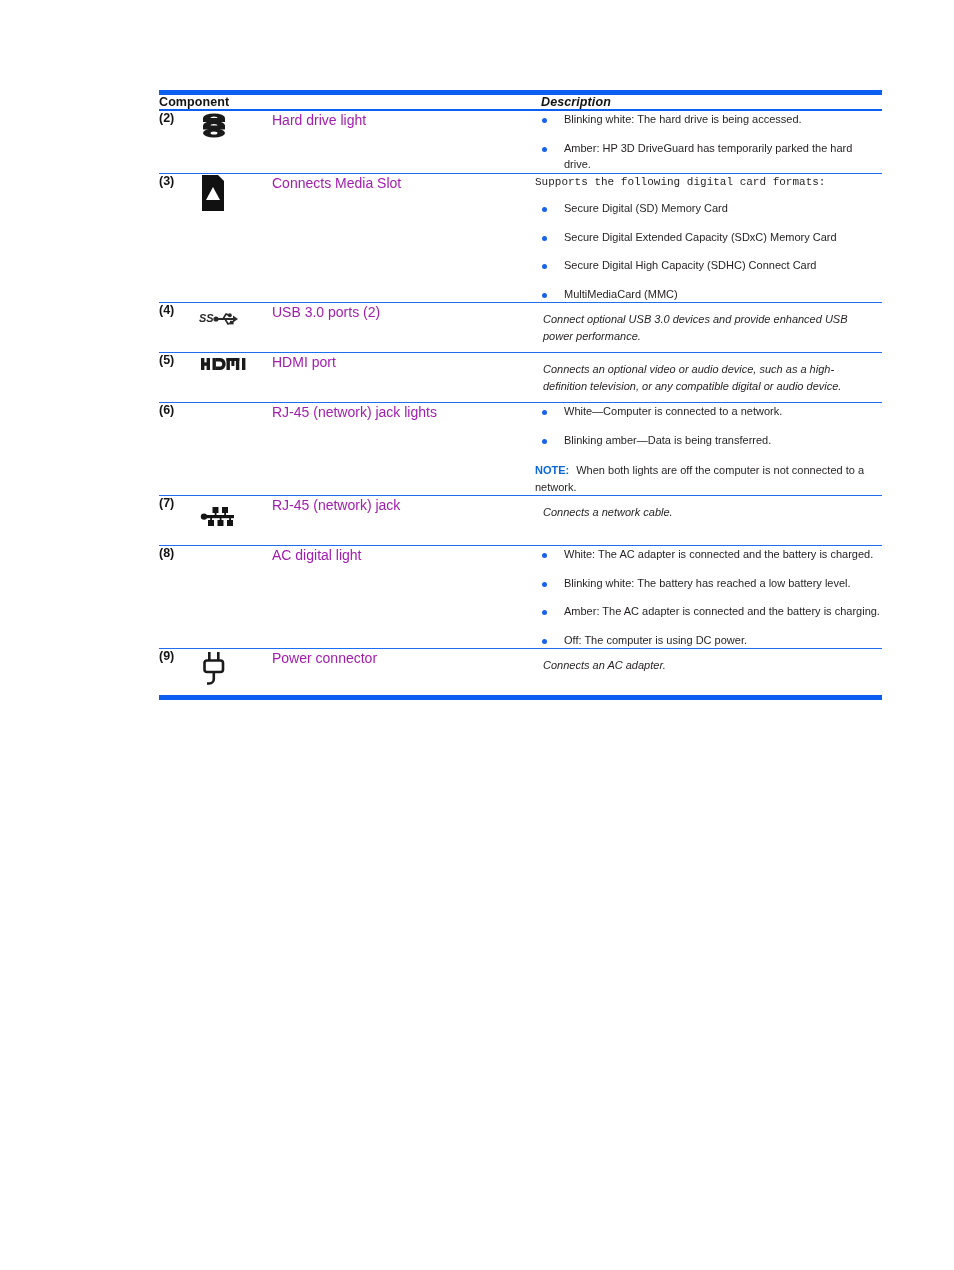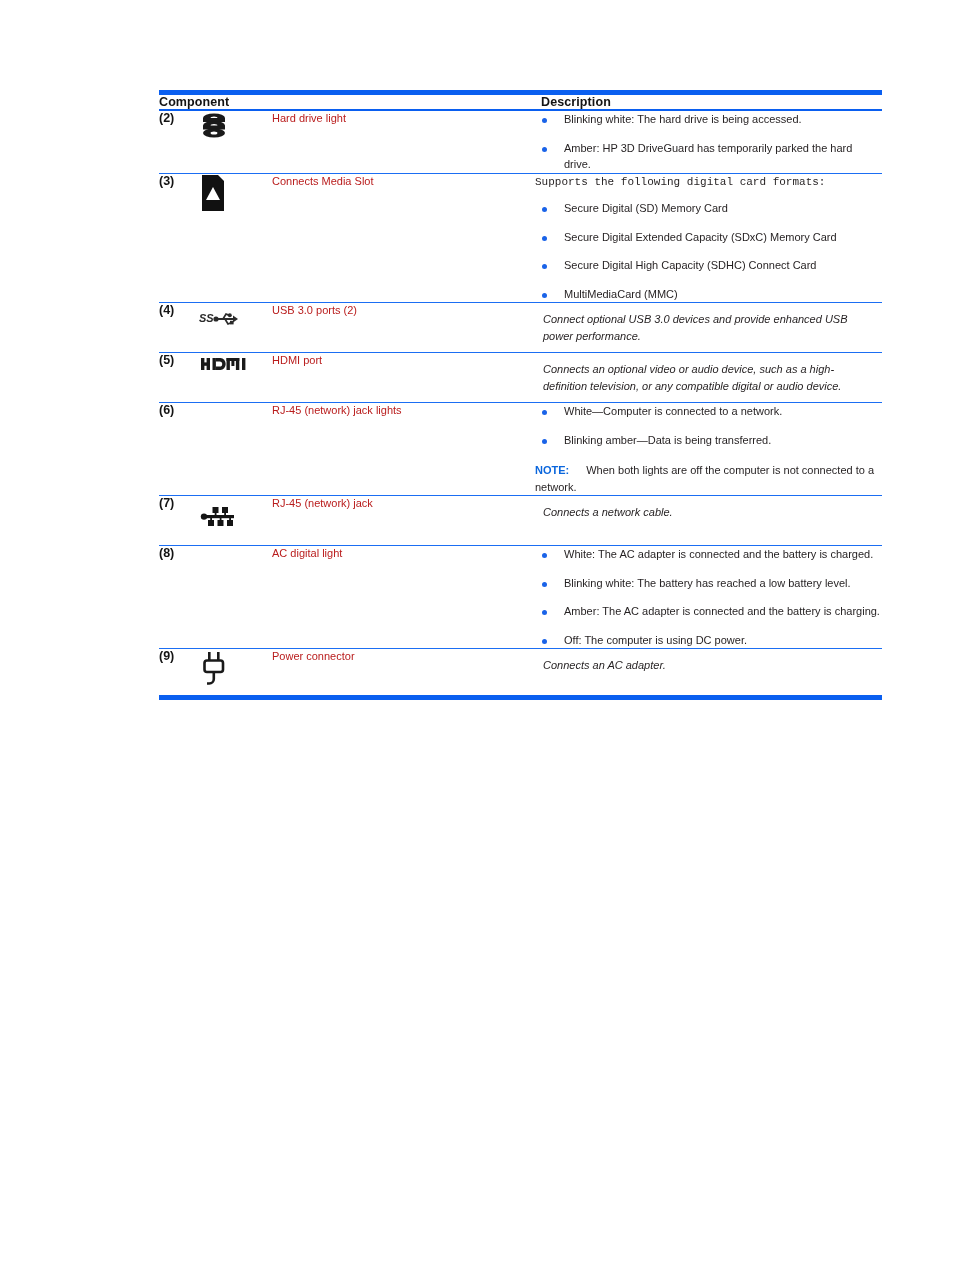--- a/index.html
+++ b/index.html
@@ -71,42 +71,42 @@
   .col-name  { width: 263px; }
   .col-desc  { width: 347px; }
 
   .head-row th {
     padding: 9px 0 10px 8px;
     font-size: 12.5px;
     font-weight: bold;
     color: #141414;
     letter-spacing: 0.1px;
   }
-  .head-row th.desc-head { padding-left: 6px; }
+  .head-row th.desc-head { padding-left: 6px; font-style: italic; }
 
   .body-row > td {
     padding-top: 11px;
     padding-bottom: 12px;
   }
 
   .cell-num {
     font-size: 12.5px;
     font-weight: bold;
     padding-left: 8px;
     color: #141414;
     white-space: nowrap;
   }
 
   .cell-icon {
     padding-left: 4px;
   }
 
   .cell-name {
-    font-size: 11px;
-    color: #b91c1c;
+    font-size: 14px;
+    color: #a21caf;
     line-height: 1.42;
     padding-left: 2px;
   }
 
   .cell-desc {
     font-size: 11px;
     color: #231f20;
     line-height: 1.5;
     padding-left: 6px;
     padding-right: 4px;
@@ -145,21 +145,21 @@
     background: #1a63e8;
   }
 
   .note {
     margin: 14px 0 0 0;
     line-height: 1.5;
   }
   .note-label {
     color: #0a66dd;
     font-weight: bold;
-    margin-right: 17px;
+    margin-right: 7px;
   }
 
   
   .icon-box {
     width: 48px;
     height: 40px;
     display: block;
     position: relative;
   }
   .icon-box svg { display: block; }

